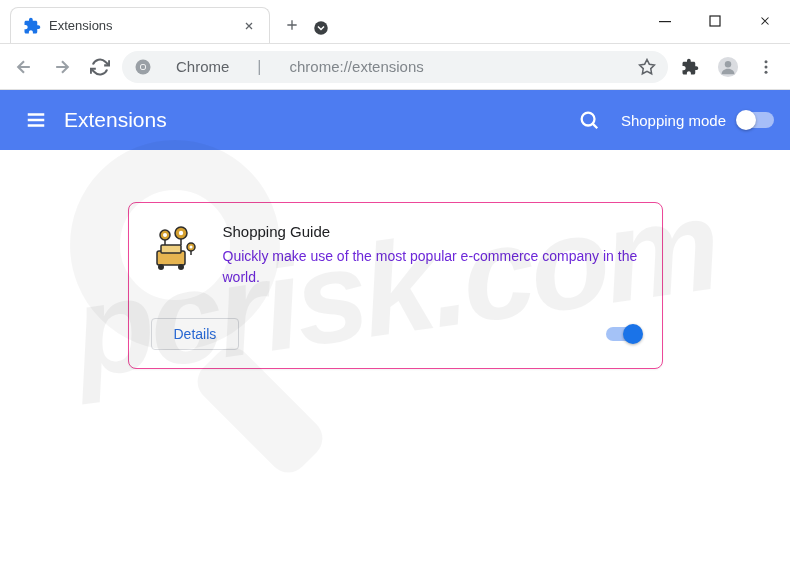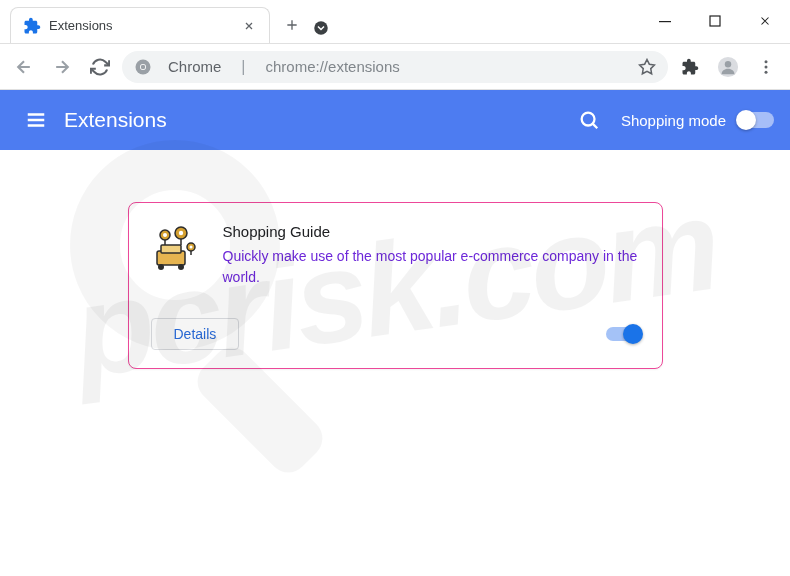--- a/index.html
+++ b/index.html
@@ -11,21 +11,21 @@
 .tab-title { font-size: 13px; color: #3c4043; flex: 1; }
 .tab-close { width: 16px; height: 16px; color: #5f6368; cursor: pointer; display: flex; align-items: center; justify-content: center; }
 .new-tab { width: 28px; height: 28px; margin-left: 8px; margin-bottom: 4px; display: flex; align-items: center; justify-content: center; color: #5f6368; cursor: pointer; border-radius: 50%; }
 .win-controls { margin-left: auto; display: flex; height: 44px; }
 .win-btn { width: 50px; display: flex; align-items: center; justify-content: center; color: #222; cursor: pointer; }
 .incognito { width: 30px; display: flex; align-items: center; justify-content: center; margin-right: 20px; margin-bottom: 6px; }
 
 .toolbar { height: 46px; display: flex; align-items: center; padding: 0 8px; gap: 6px; border-bottom: 1px solid #e0e0e0; }
 .nav-btn { width: 32px; height: 32px; display: flex; align-items: center; justify-content: center; color: #9aa0a6; border-radius: 50%; cursor: pointer; }
 .nav-btn.enabled { color: #5f6368; }
-.omnibox { flex: 1; height: 32px; background: #f1f3f4; border-radius: 16px; display: flex; align-items: center; padding: 0 12px; gap: 16px; }
+.omnibox { flex: 1; height: 32px; background: #f1f3f4; border-radius: 16px; display: flex; align-items: center; padding: 0 12px; gap: 24px; }
 .omnibox-icon { color: #5f6368; display: flex; align-items: center; }
 .omnibox-prefix { color: #5f6368; font-size: 15px; }
 .omnibox-divider { color: #9aa0a6; padding: 0 4px; }
 .omnibox-url { color: #80868b; font-size: 15px; }
 .omnibox-star { margin-left: auto; color: #5f6368; display: flex; }
 .tool-icon { width: 32px; height: 32px; display: flex; align-items: center; justify-content: center; color: #5f6368; cursor: pointer; border-radius: 50%; }
 
 .ext-header { height: 60px; background: #4d7cf1; display: flex; align-items: center; padding: 0 16px; color: #fff; }
 .menu-btn { width: 40px; height: 40px; display: flex; align-items: center; justify-content: center; cursor: pointer; }
 .ext-title { font-size: 21px; font-weight: 400; margin-left: 8px; }

